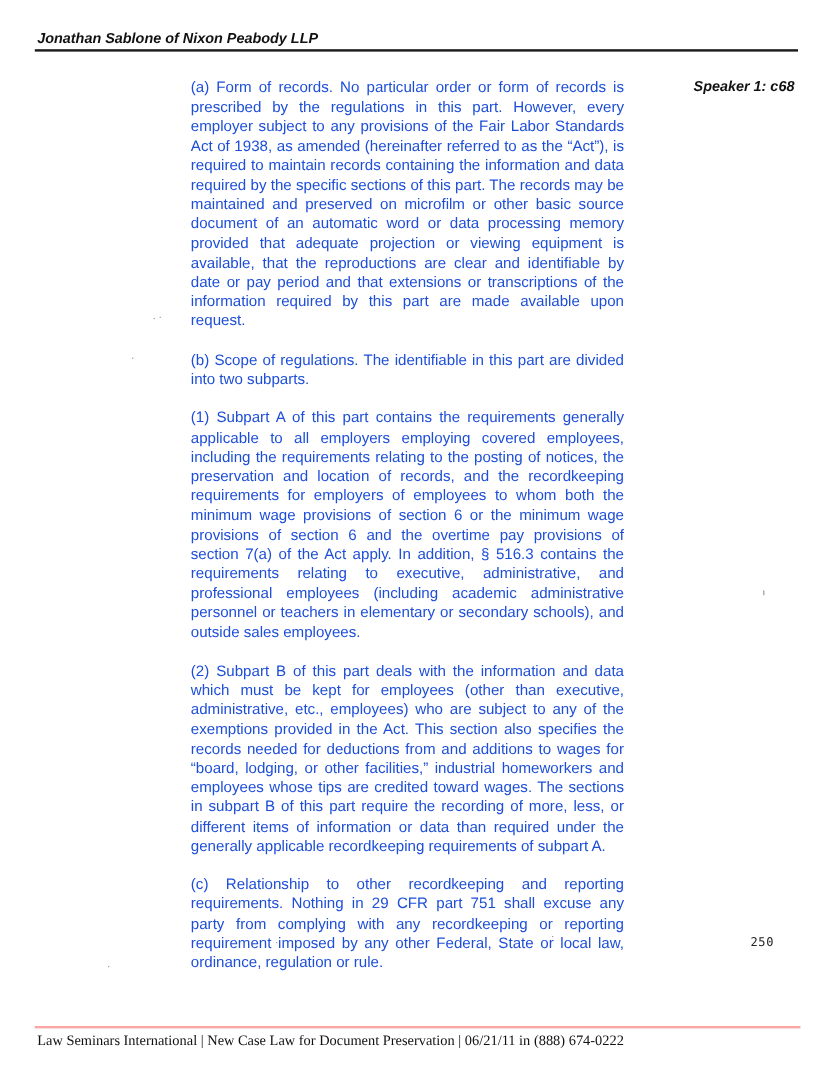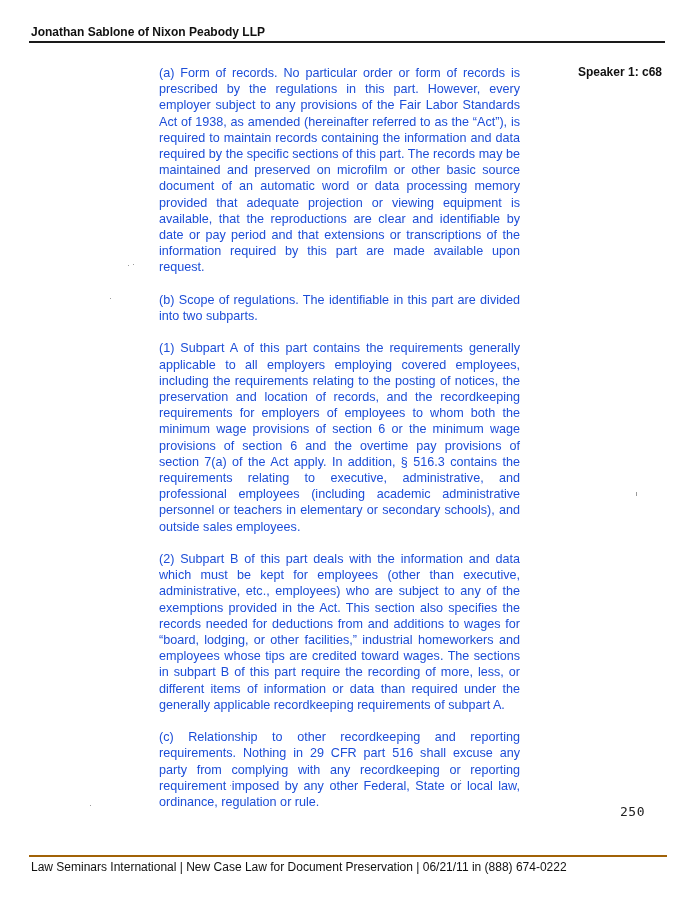--- a/index.html
+++ b/index.html
@@ -16,20 +16,21 @@
     }
     .header {
       position: absolute;
       left: 29px;
       top: 25px;
       width: 636px;
       height: 16px;
       border-bottom: 2px solid #1a1a1a;
       font-family: "Liberation Sans", sans-serif;
       font-weight: bold;
+      font-style: italic;
       font-size: 12px;
       line-height: 14px;
     }
     .header .left { position: absolute; left: 2px; top: 0; }
     .header .right { position: absolute; right: 3px; top: 0; margin-top: 40px; }
 
     .content {
       position: absolute;
       left: 143px;
       top: 65px;
@@ -53,33 +54,33 @@
       text-align: left;
       font-family: "Liberation Serif", serif;
       font-size: 13px;
       color: #1a1a1a;
       padding-left: 6px;
     }
     .page-number span { position: relative; left: -106px; }
     .bates {
       position: absolute;
       right: 50px;
-      top: 804px;
+      top: 780px;
       font-family: "DejaVu Sans Mono", monospace;
-      font-size: 13px;
+      font-size: 10px;
       color: #222222;
       letter-spacing: 0.5px;
     }
     .footer {
       position: absolute;
       left: 29px;
       top: 855px;
       width: 636px;
-      border-top: 2px solid #a16207;
-      font-family: Liberation Sans, sans-serif;
+      border-top: 2px solid #fca5a5;
+      font-family: Liberation Serif, serif;
       font-size: 12px;
       line-height: 14px;
       padding-top: 3px;
       padding-left: 2px;
       color: #111111;
     }
     .speck {
       position: absolute;
       width: 1px;
       height: 1px;
@@ -92,21 +93,21 @@
 <div class="header">
   <span class="left">Jonathan Sablone of Nixon Peabody LLP</span>
   <span class="right">Speaker 1: c68</span>
 </div>
 
 <div class="content">
   <p>(a) Form of records.  No particular order or form of records is prescribed by the regulations in this part. However, every employer subject to any provisions of the Fair Labor Standards Act of 1938, as amended (hereinafter referred to as the “Act”), is required to maintain records containing the information and data required by the specific sections of this part.  The records may be maintained and preserved on microfilm or other basic source document of an automatic word or data processing memory provided that adequate projection or viewing equipment is available, that the reproductions are clear and identifiable by date or pay period and that extensions or transcriptions of the information required by this part are made available upon request.</p>
   <p>(b) Scope of regulations.  The identifiable in this part are divided into two subparts.</p>
   <p>(1) Subpart A of this part contains the requirements generally applicable to all employers employing covered employees, including the requirements relating to the posting of notices, the preservation and location of records, and the recordkeeping requirements for employers of employees to whom both the minimum wage provisions of section 6 or the minimum wage provisions of section 6 and the overtime pay provisions of section 7(a) of the Act apply.  In addition, § 516.3 contains the requirements relating to executive, administrative, and professional employees (including academic administrative personnel or teachers in elementary or secondary schools), and outside sales employees.</p>
   <p>(2) Subpart B of this part deals with the information and data which must be kept for employees (other than executive, administrative, etc., employees) who are subject to any of the exemptions provided in the Act.  This section also specifies the records needed for deductions from and additions to wages for “board, lodging, or other facilities,” industrial homeworkers and employees whose tips are credited toward wages.  The sections in subpart B of this part require the recording of more, less, or different items of information or data than required under the generally applicable recordkeeping requirements of subpart A.</p>
-  <p>(c) Relationship to other recordkeeping and reporting requirements. Nothing in 29 CFR part 516 shall excuse any party from complying with any recordkeeping or reporting requirement imposed by any other Federal, State or local law, ordinance, regulation or rule.</p>
+  <p>(c) Relationship to other recordkeeping and reporting requirements. Nothing in 29 CFR part 751 shall excuse any party from complying with any recordkeeping or reporting requirement imposed by any other Federal, State or local law, ordinance, regulation or rule.</p>
 </div>
 
 <div class="page-number">
   <span>14</span>
 </div>
 
 <div class="bates">250</div>
 
 <div class="footer">
   <span>Law Seminars International | New Case Law for Document Preservation | 06/21/11 in (888) 674-0222</span>

